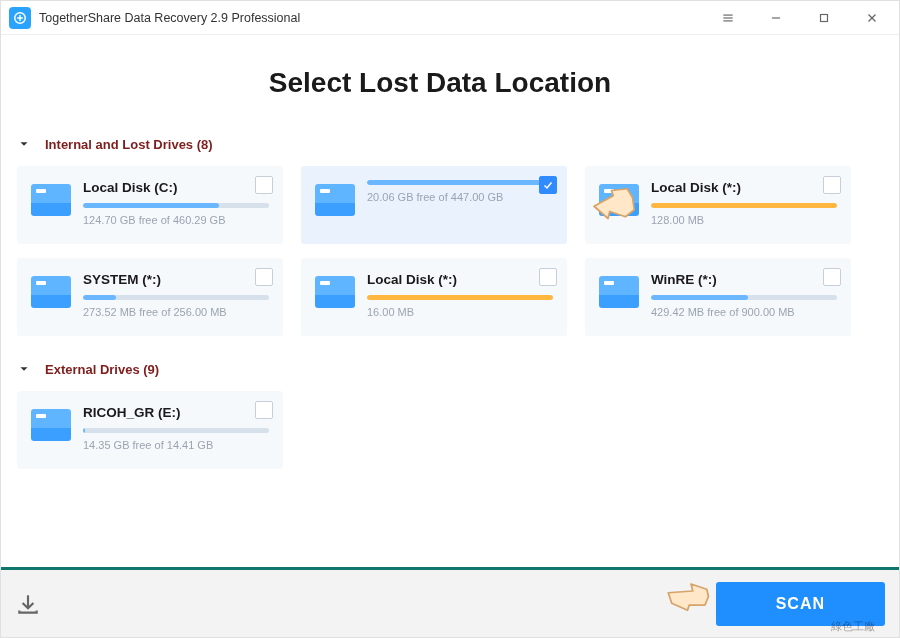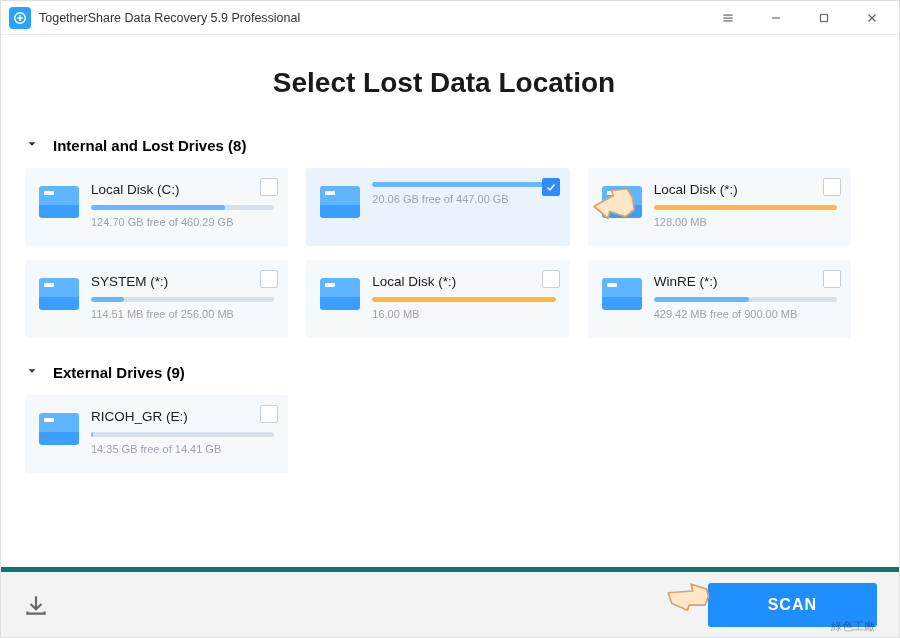--- a/index.html
+++ b/index.html
@@ -33,21 +33,21 @@
   .titlebar-controls { display: flex; align-items: center; gap: 10px; }
   .tb-btn {
     width: 38px; height: 28px;
     display: flex; align-items: center; justify-content: center;
     color: #555;
     cursor: pointer;
   }
   .tb-btn svg { width: 14px; height: 14px; stroke: #666; }
   
   .content {
-    padding: 18px 36px 0 24px;
+    padding: 18px 36px 0 16px;
     height: calc(100% - 34px - 70px);
     overflow: hidden;
     position: relative;
   }
   .page-title {
     text-align: center;
     font-size: 28px;
     font-weight: 600;
     color: #1a1a1a;
     margin: 14px 0 30px 0;
@@ -55,22 +55,22 @@
   .scroll-area {
     height: calc(100% - 90px);
     overflow-y: auto;
     padding-right: 12px;
   }
   .scroll-area::-webkit-scrollbar { width: 10px; }
   .scroll-area::-webkit-scrollbar-thumb { background: #c8c8c8; border-radius: 5px; }
   .scroll-area::-webkit-scrollbar-track { background: #f2f2f2; border-radius: 5px; }
   .section-header {
     display: flex; align-items: flex-start;
-    font-size: 15px; font-weight: 600;
-    color: #000000;
+    font-size: 13px; font-weight: 600;
+    color: #7f1d1d;
     margin: 8px 0 14px 0;
     cursor: pointer;
   }
   .section-header .chevron {
     width: 14px; height: 14px;
     margin-right: 14px;
     display: inline-flex;
   }
   .drive-grid {
     display: grid;
@@ -97,21 +97,21 @@
     position: relative;
     margin-top: 4px;
   }
   .drive-icon.blue { background: linear-gradient(#5fb5ff 60%, #3a9fff 60%); }
   .drive-icon .slot {
     position: absolute; top: 5px; left: 5px;
     width: 10px; height: 4px; background: #fff; border-radius: 1px;
   }
   .drive-body { flex: 1; min-width: 0; }
   .drive-name {
-    font-size: 13.5px; font-weight: 400; color: #1a1a1a;
+    font-size: 13.5px; font-weight: 700; color: #1a1a1a;
     margin-bottom: 8px;
     white-space: nowrap; overflow: hidden; text-overflow: ellipsis;
   }
   .usage-bar {
     height: 5px; width: 100%;
     background: #d7e1ec;
     border-radius: 3px;
     overflow: hidden;
     margin-bottom: 6px;
   }
@@ -136,23 +136,23 @@
     background: #2f8bff;
     border-color: #2f8bff;
   }
   .card-check.checked svg { display: block; }
   .card-check svg { display: none; width: 12px; height: 12px; }
   
   .footer {
     position: absolute; bottom: 0; left: 0; right: 0;
     height: 70px;
     background: #f3f3f3;
-    border-top: 5px solid #0f766e;
+    border-top: 3px solid #0f766e;
     display: flex; align-items: center;
-    padding: 0 22px;
+    padding: 0 14px;
   }
   .import-icon {
     width: 26px; height: 26px;
     color: #666;
     cursor: pointer;
   }
   .footer-spacer { flex: 1; }
   .scan-btn {
     background: #1f8fff;
     color: #fff;
@@ -185,21 +185,21 @@
 <body>
 
 <div class="titlebar">
   <div class="app-icon">
     <svg viewBox="0 0 24 24" fill="none" stroke="#fff" stroke-width="2.5">
       <circle cx="12" cy="12" r="9"></circle>
         <line x1="12" y1="7" x2="12" y2="17"></line>
         <line x1="7" y1="12" x2="17" y2="12"></line>
     </svg>
   </div>
-  <div class="titlebar-title">TogetherShare Data Recovery 5.9 Professional</div>
+  <div class="titlebar-title">TogetherShare Data Recovery 2.9 Professional</div>
   <div class="titlebar-spacer"></div>
   <div class="titlebar-controls">
     <div class="tb-btn">
       <svg viewBox="0 0 24 24" fill="none" stroke-width="2">
           <line x1="4" y1="7" x2="20" y2="7"></line>
           <line x1="4" y1="12" x2="20" y2="12"></line>
           <line x1="4" y1="17" x2="20" y2="17"></line>
         </svg>
     </div>
     <div class="tb-btn">
@@ -280,21 +280,21 @@
         </div>
         <div class="drive-card">
           <div class="drive-icon blue">
             <div class="slot"></div>
           </div>
           <div class="drive-body">
             <div class="drive-name">SYSTEM (*:)</div>
             <div class="usage-bar">
               <div class="usage-fill blue" style="width: 18%;"></div>
             </div>
-            <div class="drive-free">114.51 MB free of 256.00 MB</div>
+            <div class="drive-free">273.52 MB free of 256.00 MB</div>
           </div>
           <div class="card-check"></div>
         </div>
         <div class="drive-card">
           <div class="drive-icon blue">
             <div class="slot"></div>
           </div>
           <div class="drive-body">
             <div class="drive-name">Local Disk (*:)</div>
             <div class="usage-bar">

